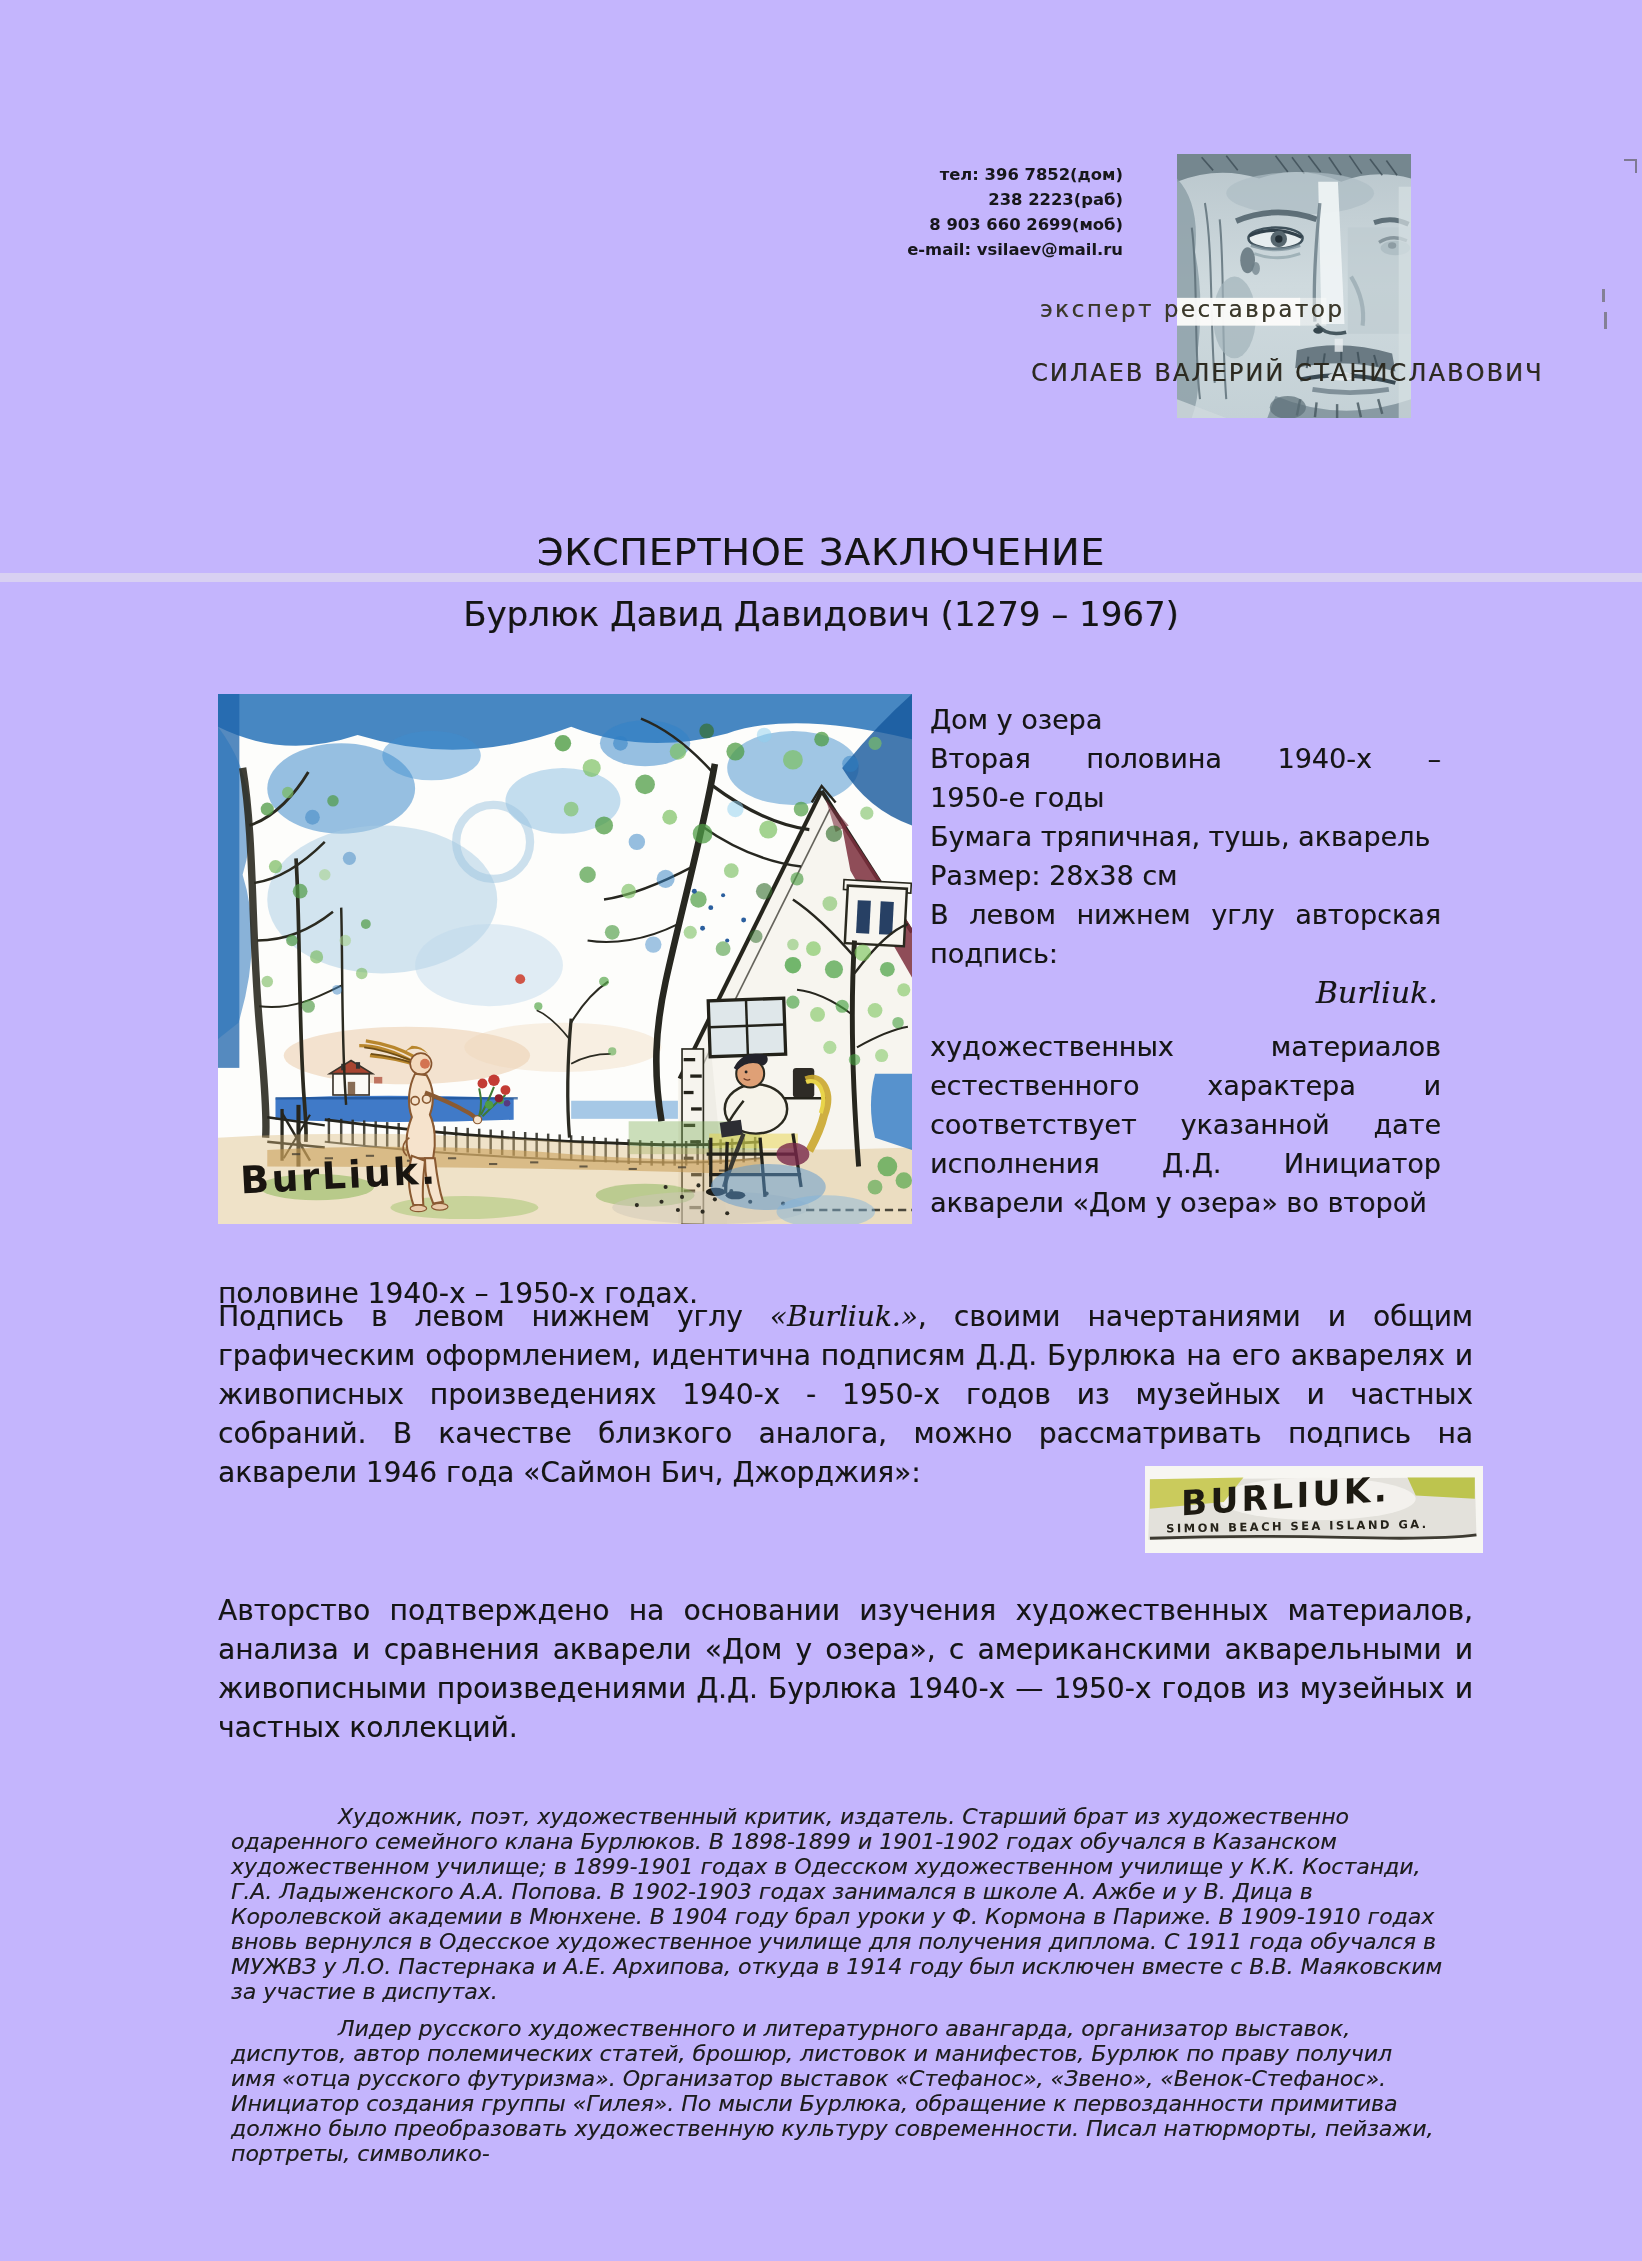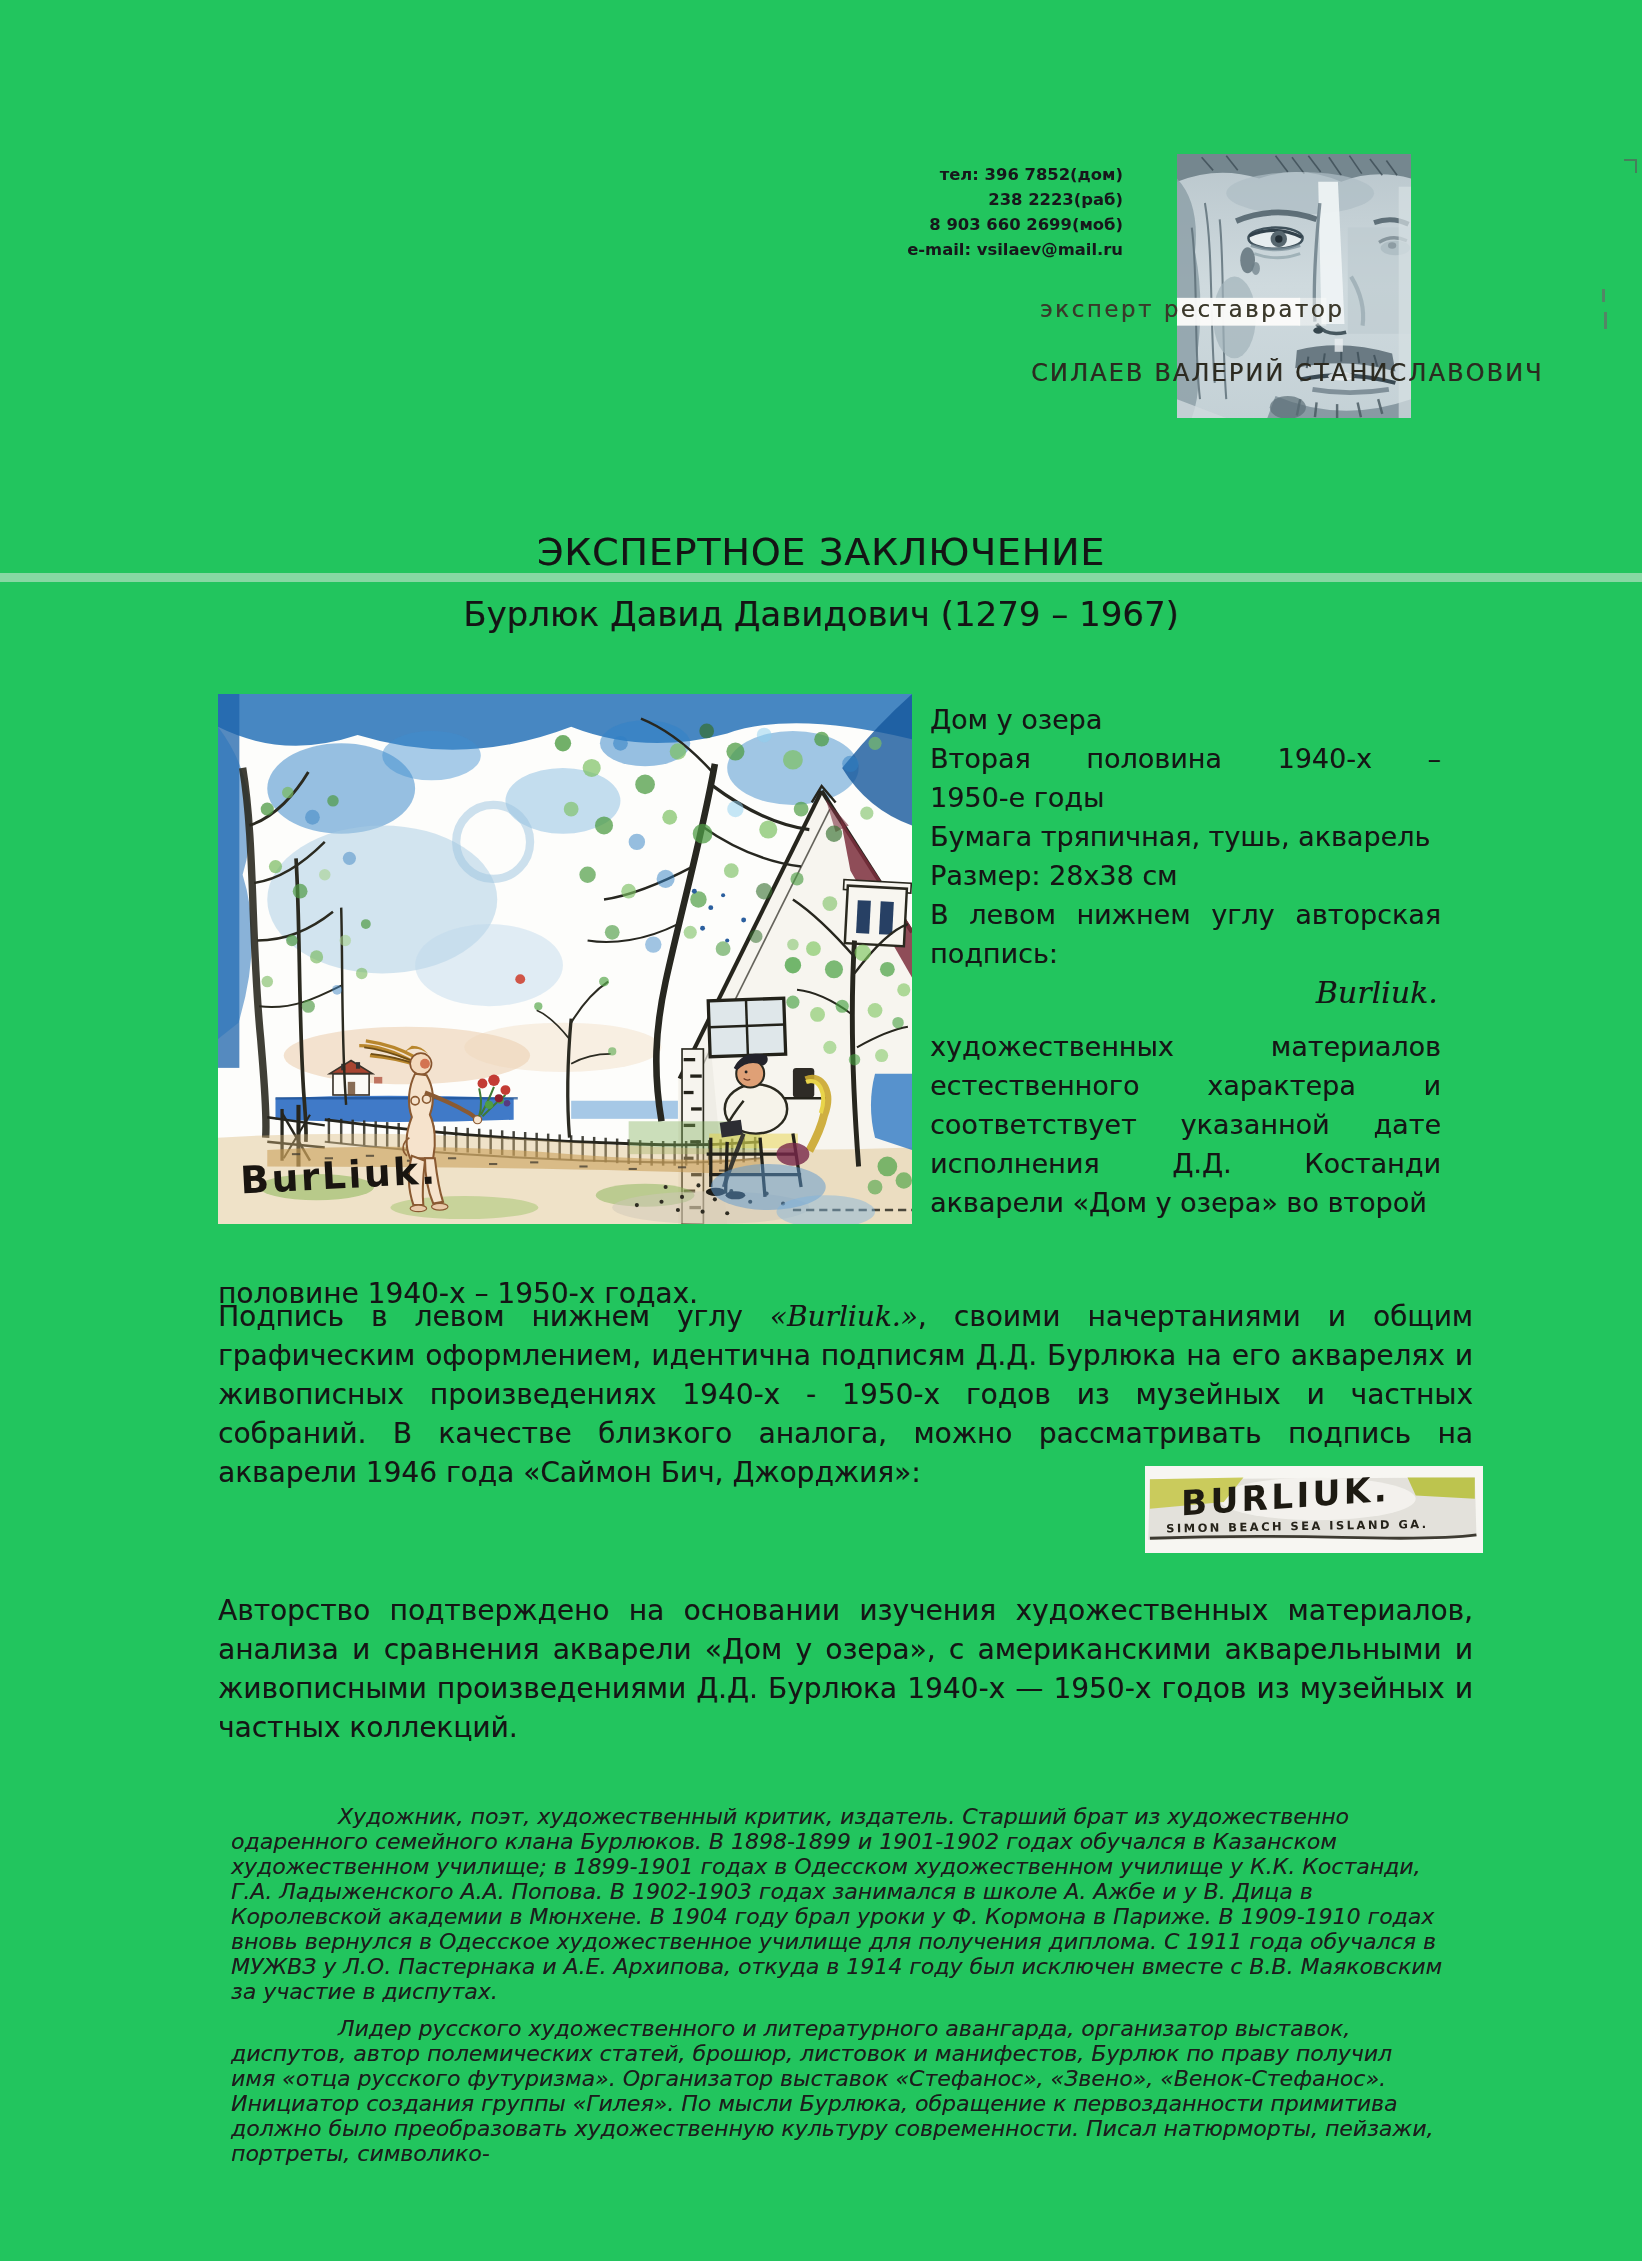--- a/index.html
+++ b/index.html
@@ -1,16 +1,16 @@
 <!DOCTYPE html>
 <html style="font-size:13px"><head>
 <meta charset="utf-8">
 <style>
   html,body { margin:0; padding:0; background:#e8e8e8; }
-  .page { position:relative; width:1642px; height:2261px; margin:0 auto; background:#22c55e;
+  .page { position:relative; width:1642px; height:2261px; margin:0 auto; background:#c4b5fd;
           overflow:hidden; font-family:"DejaVu Sans",sans-serif; color:#1a1a1a; }
   .scan { text-shadow:0.4px 0.3px 0.5px rgba(30,30,30,.45); }
   .band { position:absolute; left:0; width:1642px; background:#ecece8; opacity:.5; }
   .edge-mark { position:absolute; background:#6a6a6a; opacity:.7; }
   .corner-mark { position:absolute; left:1624px; top:159px; width:10.7px; height:12.3px;
                  border-right:2.1px solid #5a5a5a; border-top:2.1px solid #5a5a5a; opacity:.65; }
   .contact { position:absolute; left:870px; top:162px; width:253px; text-align:right;
              font-size:16.4px; line-height:25px; font-weight:bold; color:#17171b; }
   .portrait { position:absolute; left:1177px; top:154px; width:234px; height:264px; }
   .expert-role { position:absolute; left:1040px; top:296px; font-size:23px; letter-spacing:2.5px;
@@ -484,21 +484,21 @@
     <div>1950-е годы</div>
     <div>Бумага тряпичная, тушь, акварель</div>
     <div>Размер: 28x38 см</div>
     <div class="stretch">В левом нижнем углу авторская</div>
     <div>подпись:</div>
     <div class="sig-line">Burliuk.</div>
     <div class="aging">
       <div class="stretch">художественных материалов</div>
       <div class="stretch">естественного характера и</div>
       <div class="stretch">соответствует указанной дате</div>
-      <div class="stretch">исполнения Д.Д. Костанди</div>
+      <div class="stretch">исполнения Д.Д. Инициатор</div>
       <div>акварели «Дом у озера» во второй</div>
     </div>
   </div>
 
   <div class="cont-line scan">половине 1940-х – 1950-х годах.</div>
 
   <p class="para scan" id="para-analysis"><span>Подпись в левом нижнем углу </span><span class="serifit">«Burliuk.»</span><span>, своими начертаниями и общим графическим оформлением, идентична подписям Д.Д. Бурлюка на его акварелях и живописных произведениях 1940-х - 1950-х годов из музейных и частных собраний. В качестве близкого аналога, можно рассматривать подпись на акварели 1946 года «Саймон Бич, Джорджия»:</span></p>
 
   <svg class="sig-img" viewBox="0 0 412 106" preserveAspectRatio="none">
     <rect width="412" height="106" fill="#f7f6f2"></rect>

